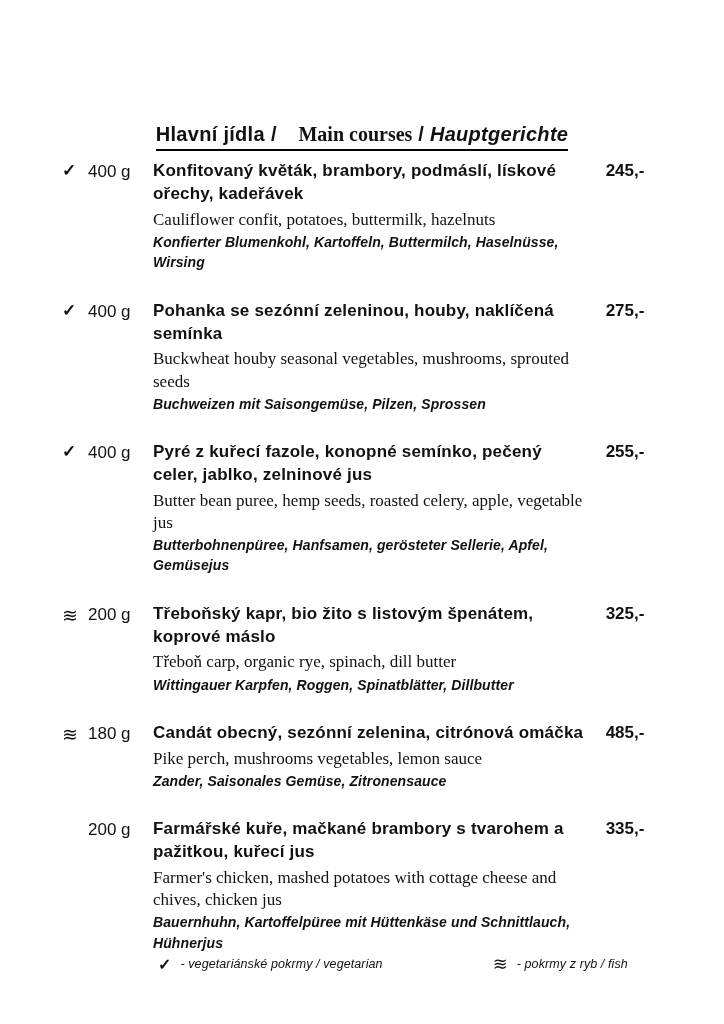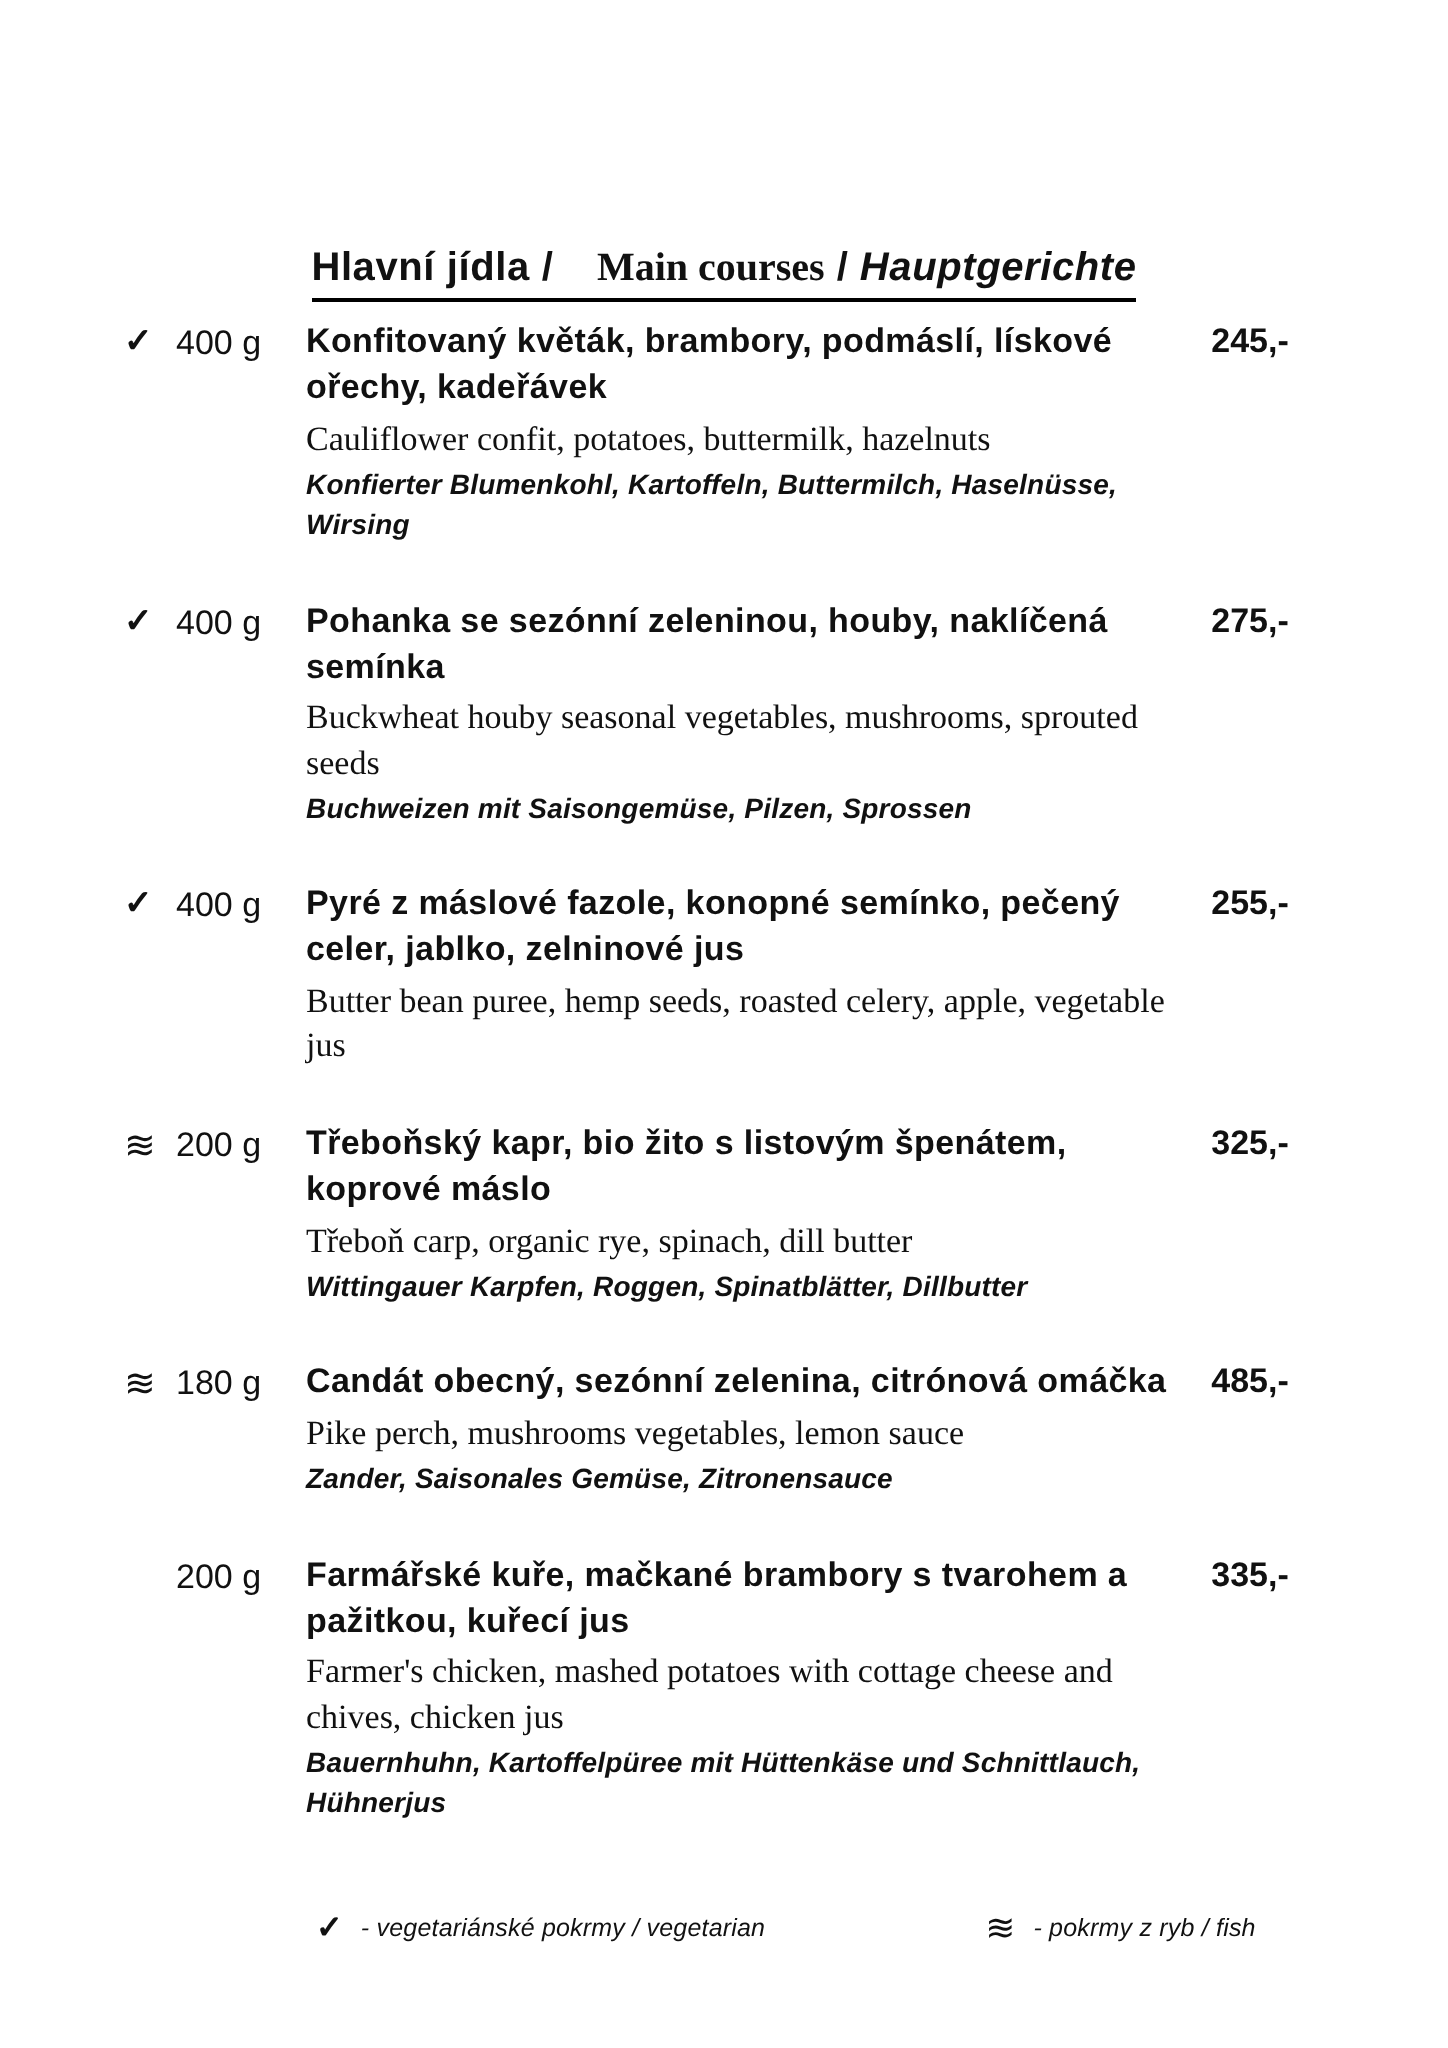--- a/index.html
+++ b/index.html
@@ -142,22 +142,23 @@
         <div class="desc-en">Buckwheat houby seasonal vegetables, mushrooms, sprouted seeds</div>
         <div class="desc-de">Buchweizen mit Saisongemüse, Pilzen, Sprossen</div>
       </div>
       <div class="col-price">275,-</div>
     </div>
 
     <div class="item">
       <div class="col-icon"><span>✓</span></div>
       <div class="col-weight">400 g</div>
       <div class="col-main">
-        <div class="name">Pyré z máslové fazole, konopné semínko, pečený celer, jablko, zelninové jus</div>
+        <div class="name">Pyré z kuřecí fazole, konopné semínko, pečený celer, jablko, zelninové jus</div>
         <div class="desc-en">Butter bean puree, hemp seeds, roasted celery, apple, vegetable jus</div>
+        <div class="desc-de">Butterbohnenpüree, Hanfsamen, gerösteter Sellerie, Apfel, Gemüsejus</div>
       </div>
       <div class="col-price">255,-</div>
     </div>
 
     <div class="item">
       <div class="col-icon"><span class="fish-glyph">≋</span></div>
       <div class="col-weight">200 g</div>
       <div class="col-main">
         <div class="name">Třeboňský kapr, bio žito s listovým špenátem, koprové máslo</div>
         <div class="desc-en">Třeboň carp, organic rye, spinach, dill butter</div>

